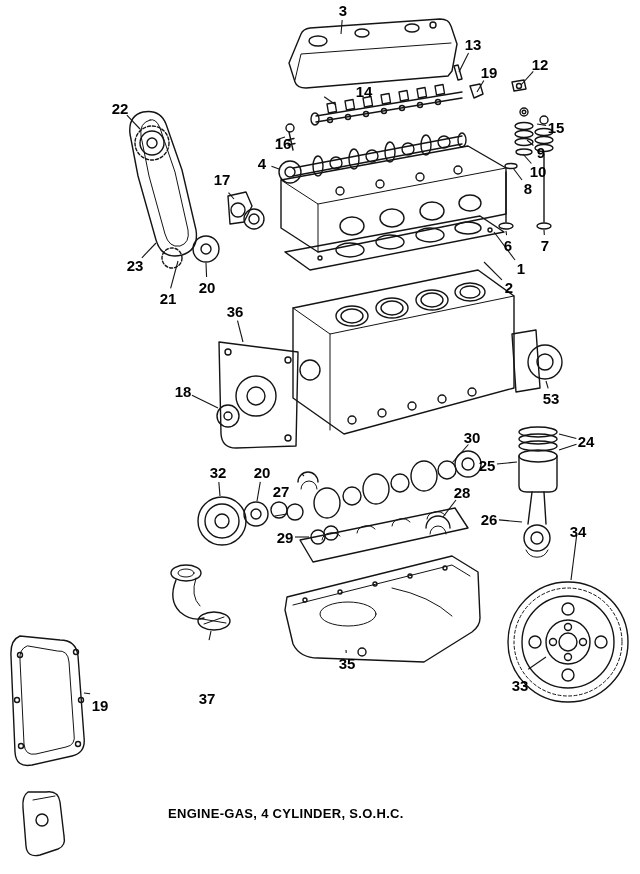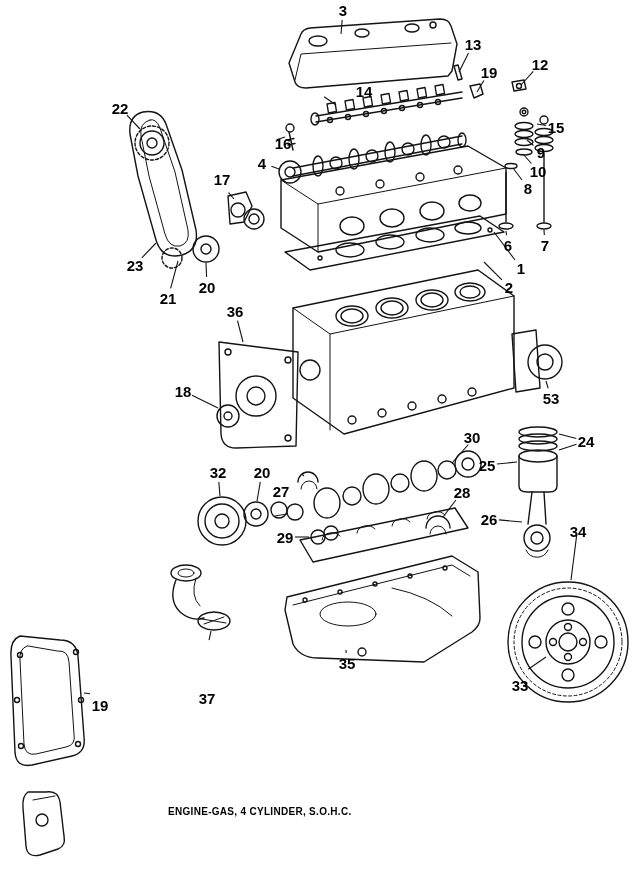--- a/index.html
+++ b/index.html
@@ -1,21 +1,21 @@
 <!DOCTYPE html>
 <html><head>
 <meta charset="utf-8">
 <style>
   html,body{margin:0;padding:0;background:#fff;}
   .stage{position:relative;width:640px;height:874px;background:#ffffff;overflow:hidden;
          font-family:"Liberation Sans",sans-serif;}
   svg{position:absolute;left:0;top:0;}
   .callout{position:absolute;transform:translate(-50%,-50%);font-weight:bold;
            font-size:15px;line-height:1;color:#000;}
-  .caption{position:absolute;left:168px;top:806px;font-weight:bold;font-size:10px;
+  .caption{position:absolute;left:168px;top:806px;font-weight:bold;font-size:13px;
            letter-spacing:.3px;color:#000;}
   #leaders line{stroke:#141414;stroke-width:1.1;}
 </style>
 </head>
 <body>
 
 <div class="stage">
   <svg width="640" height="874" viewBox="0 0 640 874">
     <g stroke="#141414" fill="none" stroke-width="1.4" stroke-linejoin="round" stroke-linecap="round">
 

